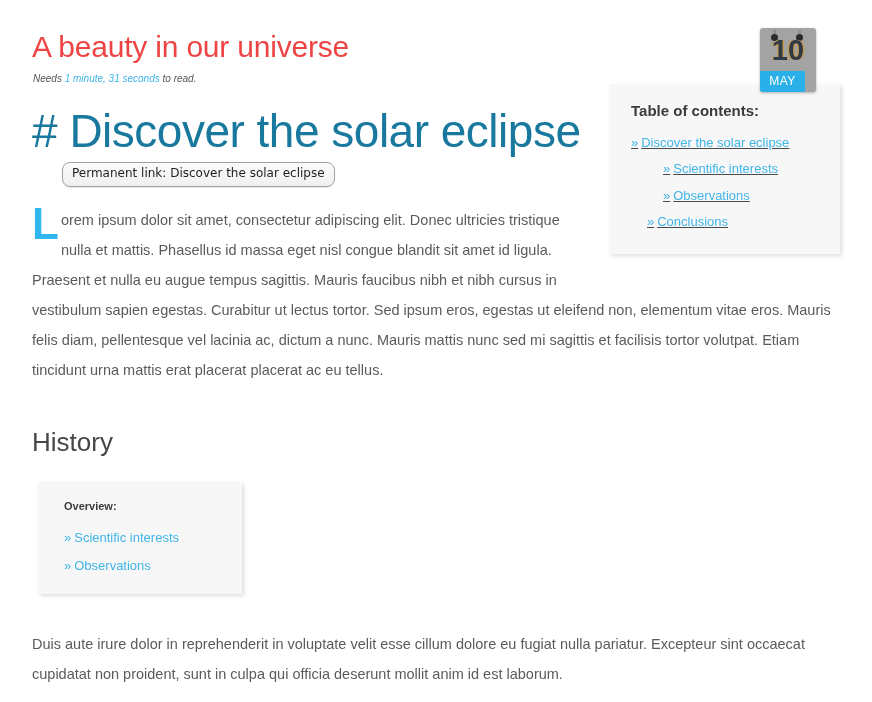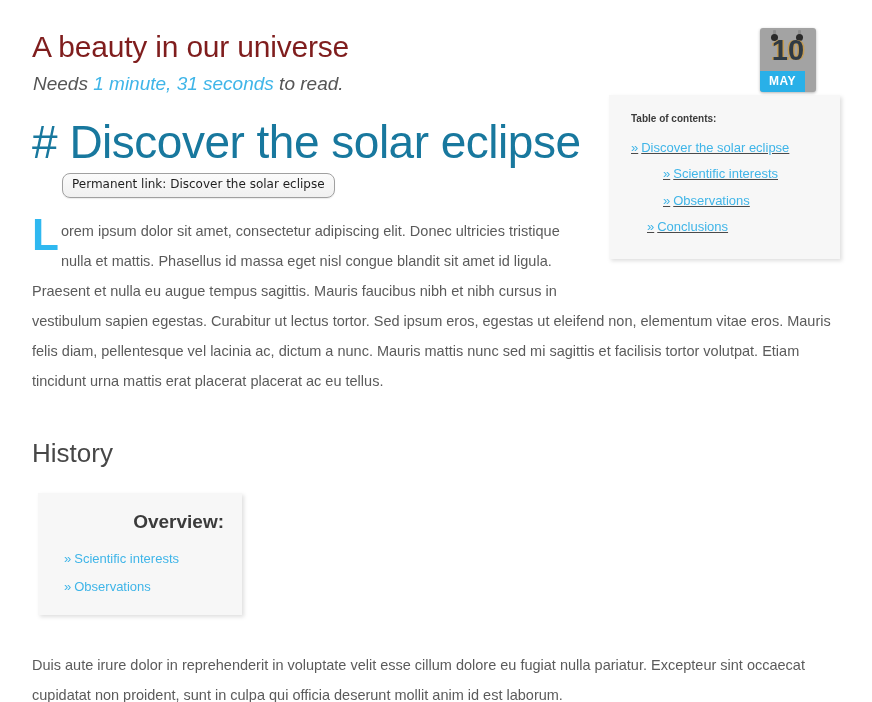--- a/index.html
+++ b/index.html
@@ -24,27 +24,27 @@
   }
 
   
   .article-header {
     position: relative;
     padding-top: 30px;
   }
   .article-title {
     font-size: 30px;
     font-weight: normal;
-    color: #7f1d1d;
+    color: #ef4444;
     margin: 0;
     letter-spacing: -0.2px;
     line-height: 1.15;
   }
   .reading-time {
-    font-size: 19px;
+    font-size: 10px;
     font-style: italic;
     color: #555555;
     margin: 8px 0 0 1px;
   }
   .reading-time .rt-value {
     color: #3fb5e8;
     font-style: italic;
   }
 
   
@@ -103,21 +103,21 @@
   .cal-month {
     position: absolute;
     bottom: 0;
     left: 0;
     right: 11px;
     height: 21px;
     line-height: 21px;
     background: #29b0e8;
     color: #ffffff;
     font-size: 12px;
-    font-weight: bold;
+    font-weight: normal;
     text-align: center;
     letter-spacing: 0.5px;
   }
 
   
   .section-block {
     position: relative;
     margin-top: 22px;
   }
   .h1-heading {
@@ -152,21 +152,21 @@
   .toc-box {
     float: right;
     width: 195px;
     margin: 0 0 18px 24px;
     padding: 18px 14px 20px 22px;
     background: #f7f7f7;
     box-shadow: 2px 2px 4px rgba(0,0,0,0.13);
     box-sizing: content-box;
   }
   .toc-title {
-    font-size: 10px;
+    font-size: 15px;
     font-weight: bold;
     color: #3b3b3b;
     margin: 0 0 16px 0;
   }
   .toc-list {
     list-style: none;
     margin: 0;
     padding: 0;
     text-decoration: underline;
   }
@@ -223,25 +223,24 @@
   }
   .overview-box {
     width: 160px;
     margin: 24px 0 0 6px;
     padding: 18px 18px 20px 26px;
     background: #f7f7f7;
     box-shadow: 2px 2px 4px rgba(0,0,0,0.13);
     box-sizing: content-box;
   }
   .overview-title {
-    font-size: 19px;
+    font-size: 11px;
     font-weight: bold;
     color: #3b3b3b;
     margin: 0 0 18px 0;
-    text-align: right;
   }
   .overview-list {
     list-style: none;
     margin: 0;
     padding: 0;
   }
   .overview-item {
     font-size: 13px;
     line-height: 1.2;
     margin-bottom: 13px;

